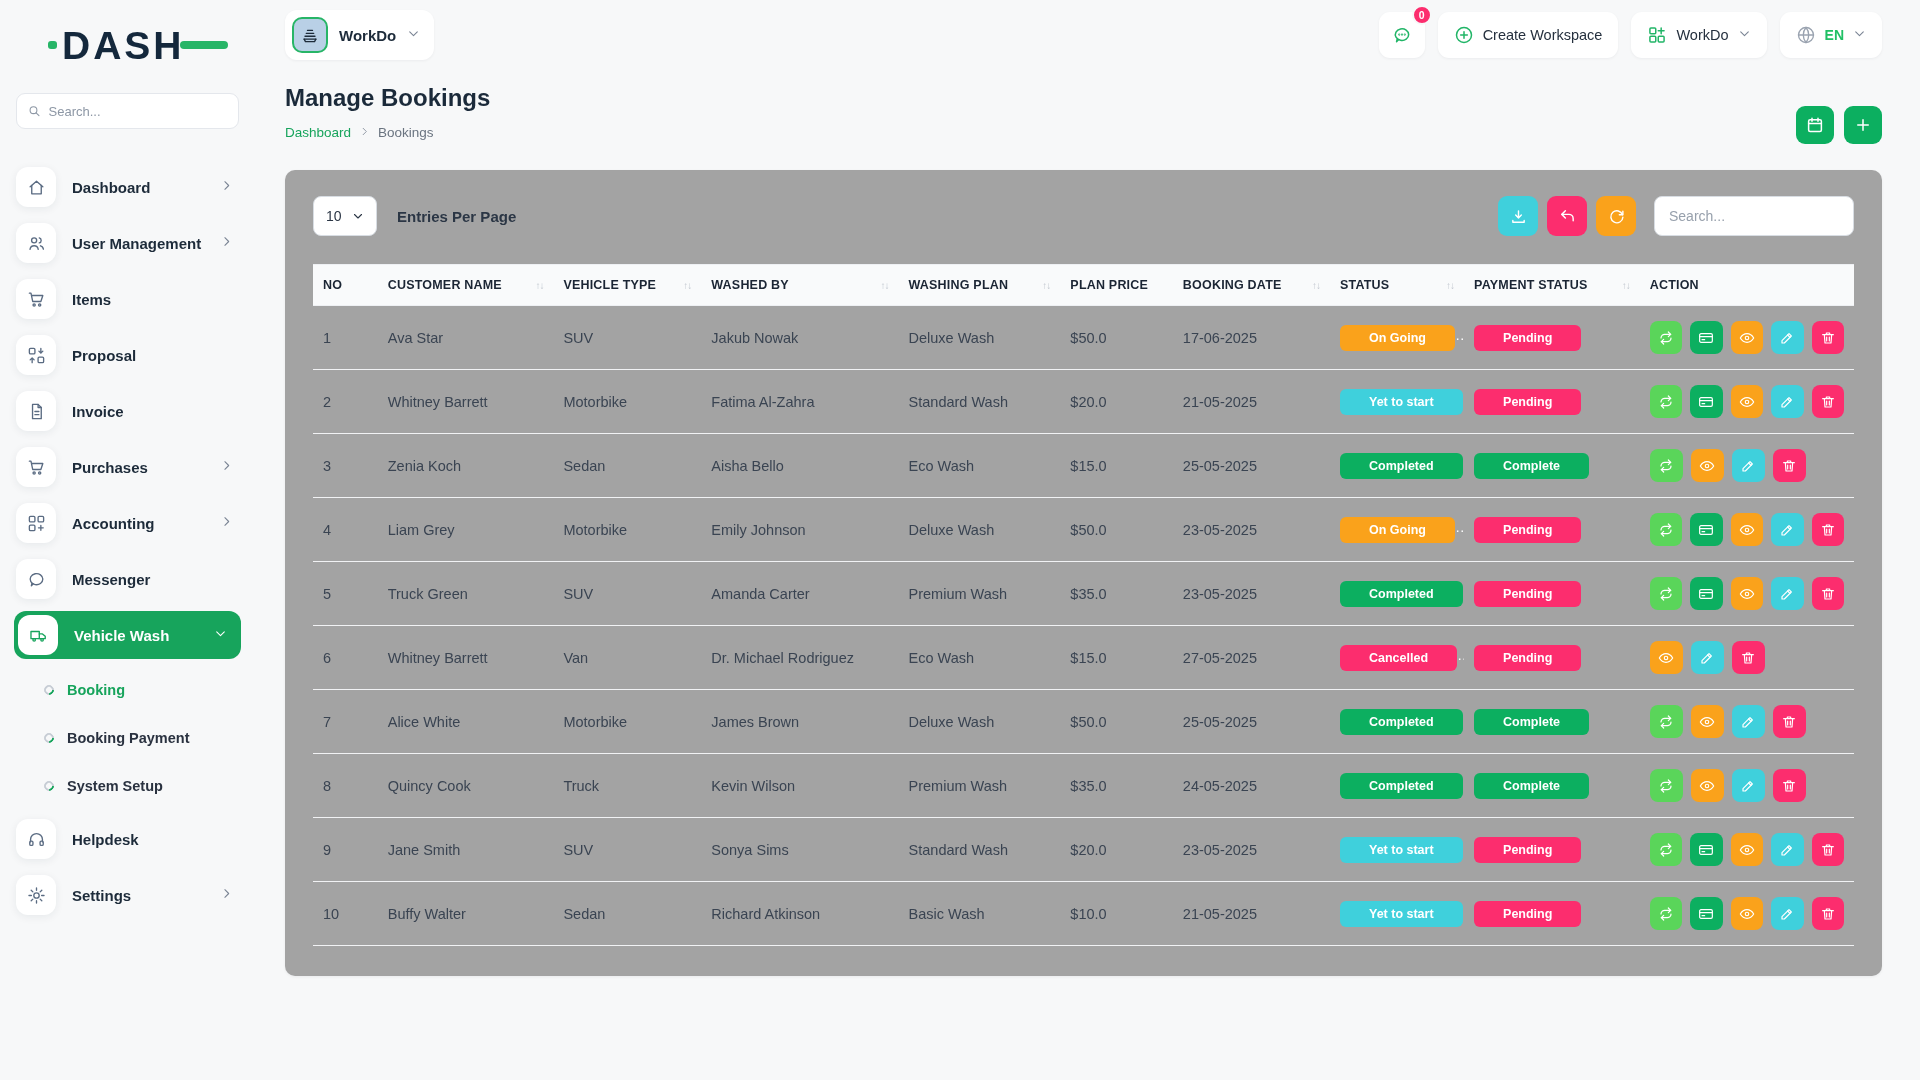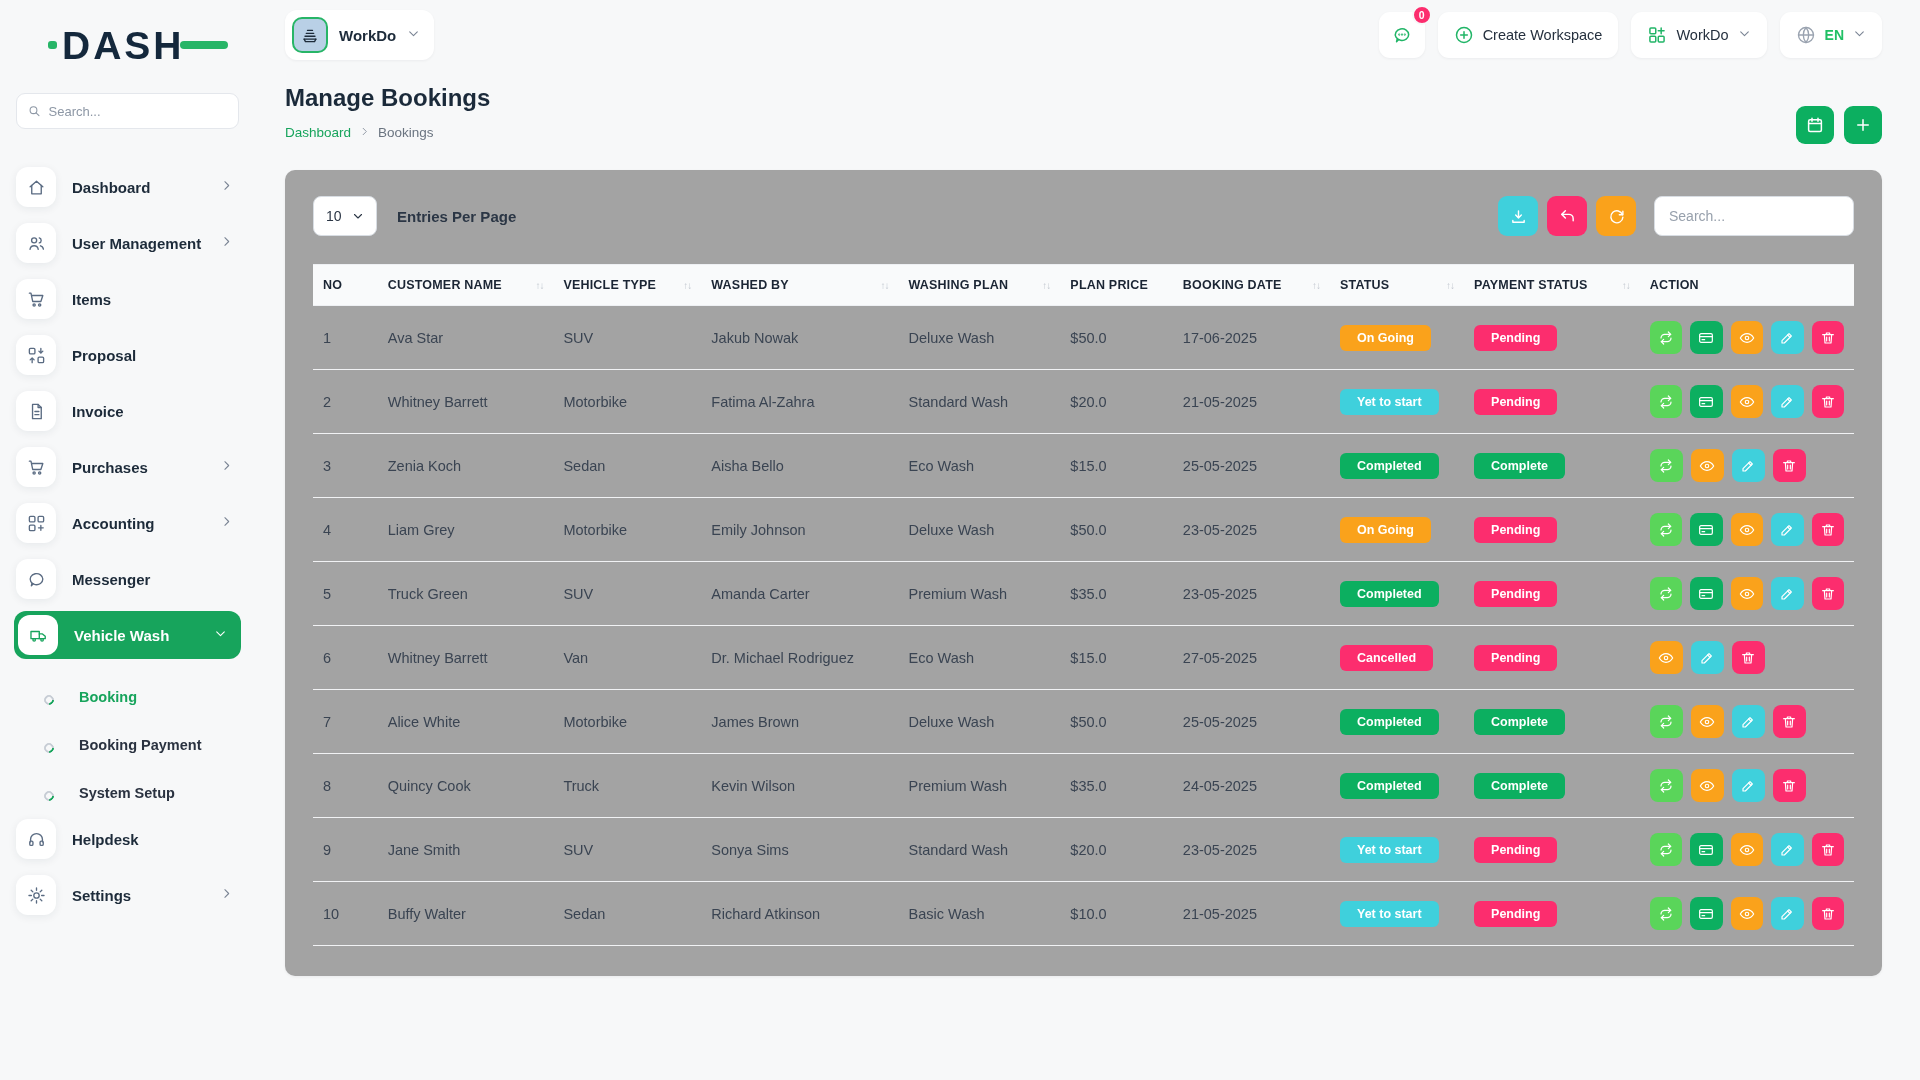--- a/index.html
+++ b/index.html
@@ -22,21 +22,21 @@
   .tile{width:40px;height:40px;min-width:40px;background:#fff;border-radius:12px;box-shadow:0 2px 8px rgba(20,40,60,.07);display:flex;align-items:center;justify-content:center}
   .tile svg{width:19px;height:19px;stroke:#5a6b82;fill:none;stroke-width:1.7;stroke-linecap:round;stroke-linejoin:round}
   .item .lbl{font-size:15px;font-weight:700;color:#1d2b3a}
   .item .chev{margin-left:auto;margin-right:6px}
   .chev svg{width:13px;height:13px;stroke:#7a8494;fill:none;stroke-width:2;stroke-linecap:round;stroke-linejoin:round}
   .item.active{background:#17a45c;border-radius:12px;height:48px;margin:-4px -2px 12px -2px;padding:0 8px 0 4px}
   .item.active .lbl{color:#fff}
   .item.active .tile{box-shadow:none}
   .item.active .tile svg{stroke:#17a45c}
   .item.active .chev svg{stroke:#fff}
-  .subitem{display:flex;align-items:flex-end;gap:25px;height:30px;margin:16px 0 18px 28px;cursor:pointer}
+  .subitem{display:flex;align-items:center;gap:13px;height:30px;margin:16px 0 18px 28px;cursor:pointer}
   .bullet{width:10px;height:10px;min-width:10px;border-radius:50%;border:2px solid #c7cdd5;border-bottom-color:#17a45c;transform:rotate(-45deg)}
   .subitem .lbl{font-size:14.5px;font-weight:600;color:#2a3240}
   .subitem.active .lbl{color:#17a45c}
 
   
   .main{flex:1;display:flex;flex-direction:column}
   .topbar{height:70px;display:flex;align-items:center;padding:0 38px 0 30px}
   .ws-switch{background:#fff;border-radius:12px;height:50px;display:flex;align-items:center;gap:11px;padding:0 14px 0 7px;box-shadow:0 1px 3px rgba(16,24,40,.05);cursor:pointer}
   .ws-tile{width:36px;height:36px;border-radius:10px;background:#b9d0e6;border:2px solid #27b567;display:flex;align-items:center;justify-content:center}
   .ws-tile svg{width:20px;height:20px;stroke:#1d2b3a;fill:none;stroke-width:1.6;stroke-linecap:round}
@@ -70,21 +70,21 @@
   .tb-actions{margin-left:auto;display:flex;gap:9px}
   .tb-btn{width:40px;height:40px;border:none;border-radius:9px;display:flex;align-items:center;justify-content:center;cursor:pointer}
   .tb-btn svg{width:17px;height:17px;stroke:#fff;fill:none;stroke-width:2;stroke-linecap:round;stroke-linejoin:round}
   .tb-search{margin-left:18px;width:200px;height:40px;border:1px solid #d8dde3;border-radius:8px;padding:0 14px;font-family:inherit;font-size:14px;color:#3a4452;outline:none;background:#fff}
   .tb-search::placeholder{color:#97a0ac}
 
   table{width:100%;border-collapse:collapse;table-layout:fixed}
   thead th{background:#f9fafb;border-top:1px solid #eef0f3;border-bottom:1px solid #eef0f3;padding:13px 10px;font-size:12.5px;font-weight:800;color:#1b2534;text-align:left;letter-spacing:.2px;white-space:nowrap}
   th .sort{float:right;font-size:10px;color:#c2c7cf;letter-spacing:-1px;margin-top:2px}
   tbody td{padding:15px 10px;font-size:14.5px;color:#3a4452;border-bottom:1px solid #f1f2f4;white-space:nowrap;overflow:hidden;text-overflow:ellipsis}
-  .badge{display:inline-block;padding:6px 17px;border-radius:6px;color:#fff;font-size:12.5px;font-weight:600}
+  .badge{display:inline-block;padding:6px 29px;border-radius:6px;color:#fff;font-size:12.5px;font-weight:600}
   .b-orange{background:#faa21b}.b-cyan{background:#3fd0dc}.b-green{background:#0caf60}.b-pink{background:#fc2d6e}
   .acts{display:flex;gap:8px}
   .act{width:33px;height:33px;border:none;border-radius:8px;display:flex;align-items:center;justify-content:center;cursor:pointer}
   .act svg{width:16px;height:16px;stroke:#fff;fill:none;stroke-width:1.8;stroke-linecap:round;stroke-linejoin:round}
   .c-lgreen{background:#5ad55a}.c-green{background:#0caf60}.c-orange{background:#faa21b}.c-cyan{background:#3fd0dc}.c-pink{background:#fc2d6e}
 
   .card-foot{display:flex;align-items:center;margin-top:24px}
   .showing{font-size:14px;color:#3a4452}
   .pager{margin-left:auto;display:flex;gap:7px}
   .pg{width:34px;height:37px;border-radius:8px;border:1px solid #e3e7eb;background:#fff;display:flex;align-items:center;justify-content:center;cursor:pointer}

